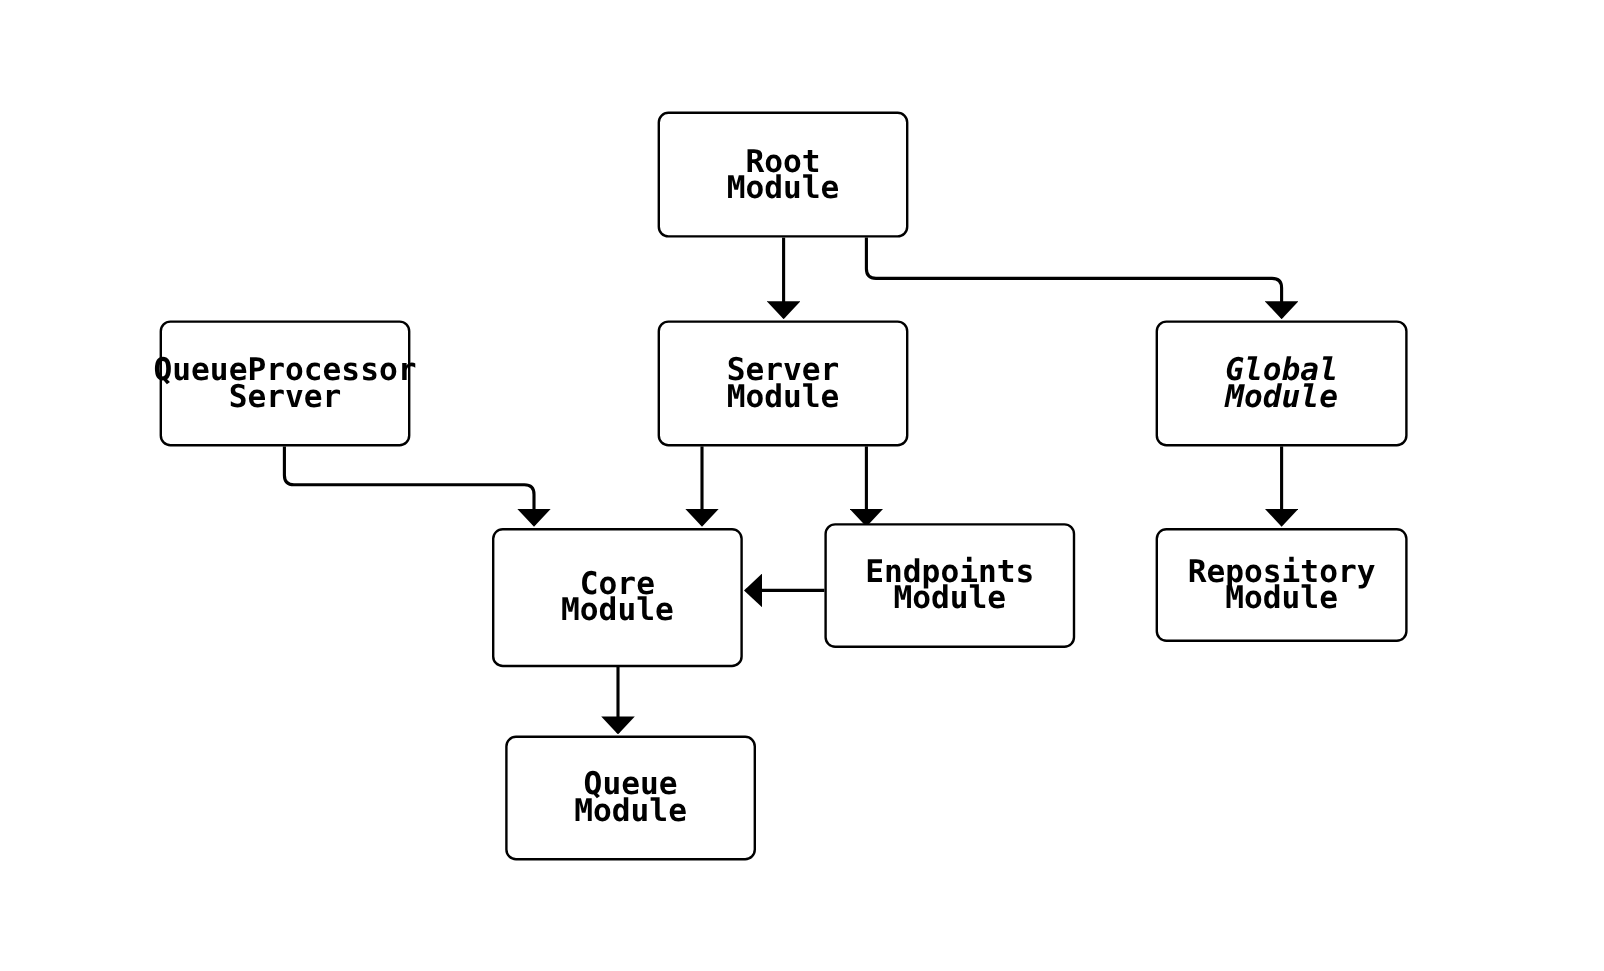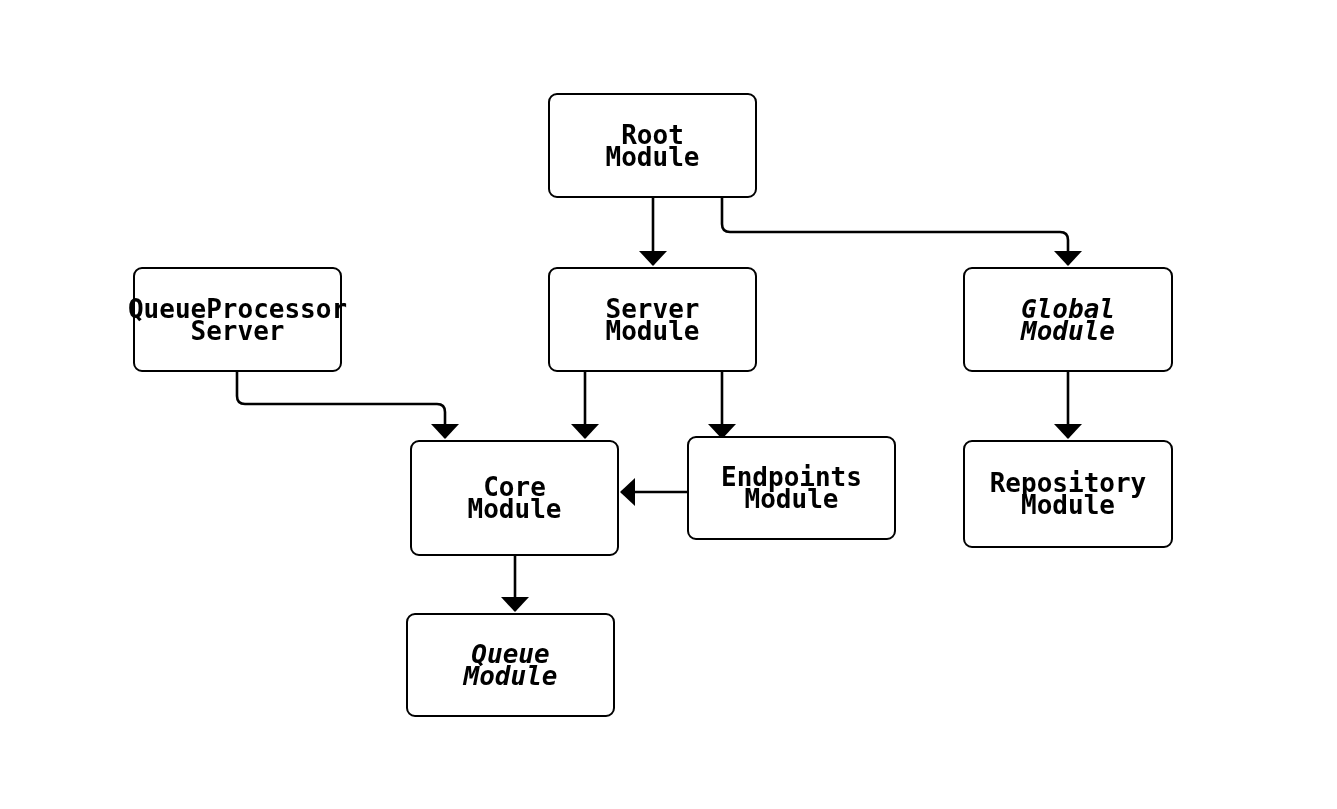--- a/index.html
+++ b/index.html
@@ -91,23 +91,23 @@
   <div class="node" style="left:410px; top:440px; width:209px; height:116px;">
     <span class="node-label">Core
 Module</span>
   </div>
 
   <div class="node" style="left:687px; top:436px; width:209px; height:104px;">
     <span class="node-label">Endpoints
 Module</span>
   </div>
 
-  <div class="node" style="left:963px; top:440px; width:210px; height:108px;">
+  <div class="node" style="left:963px; top:440px; width:210px; height:95px;">
     <span class="node-label">Repository
 Module</span>
   </div>
 
-  <div class="node" style="left:406px; top:613px; width:209px; height:104px;font-style:italic;">
+  <div class="node" style="left:421px; top:613px; width:209px; height:104px;">
     <span class="node-label">Queue
 Module</span>
   </div>
 
 </div>
 
 </body></html>

